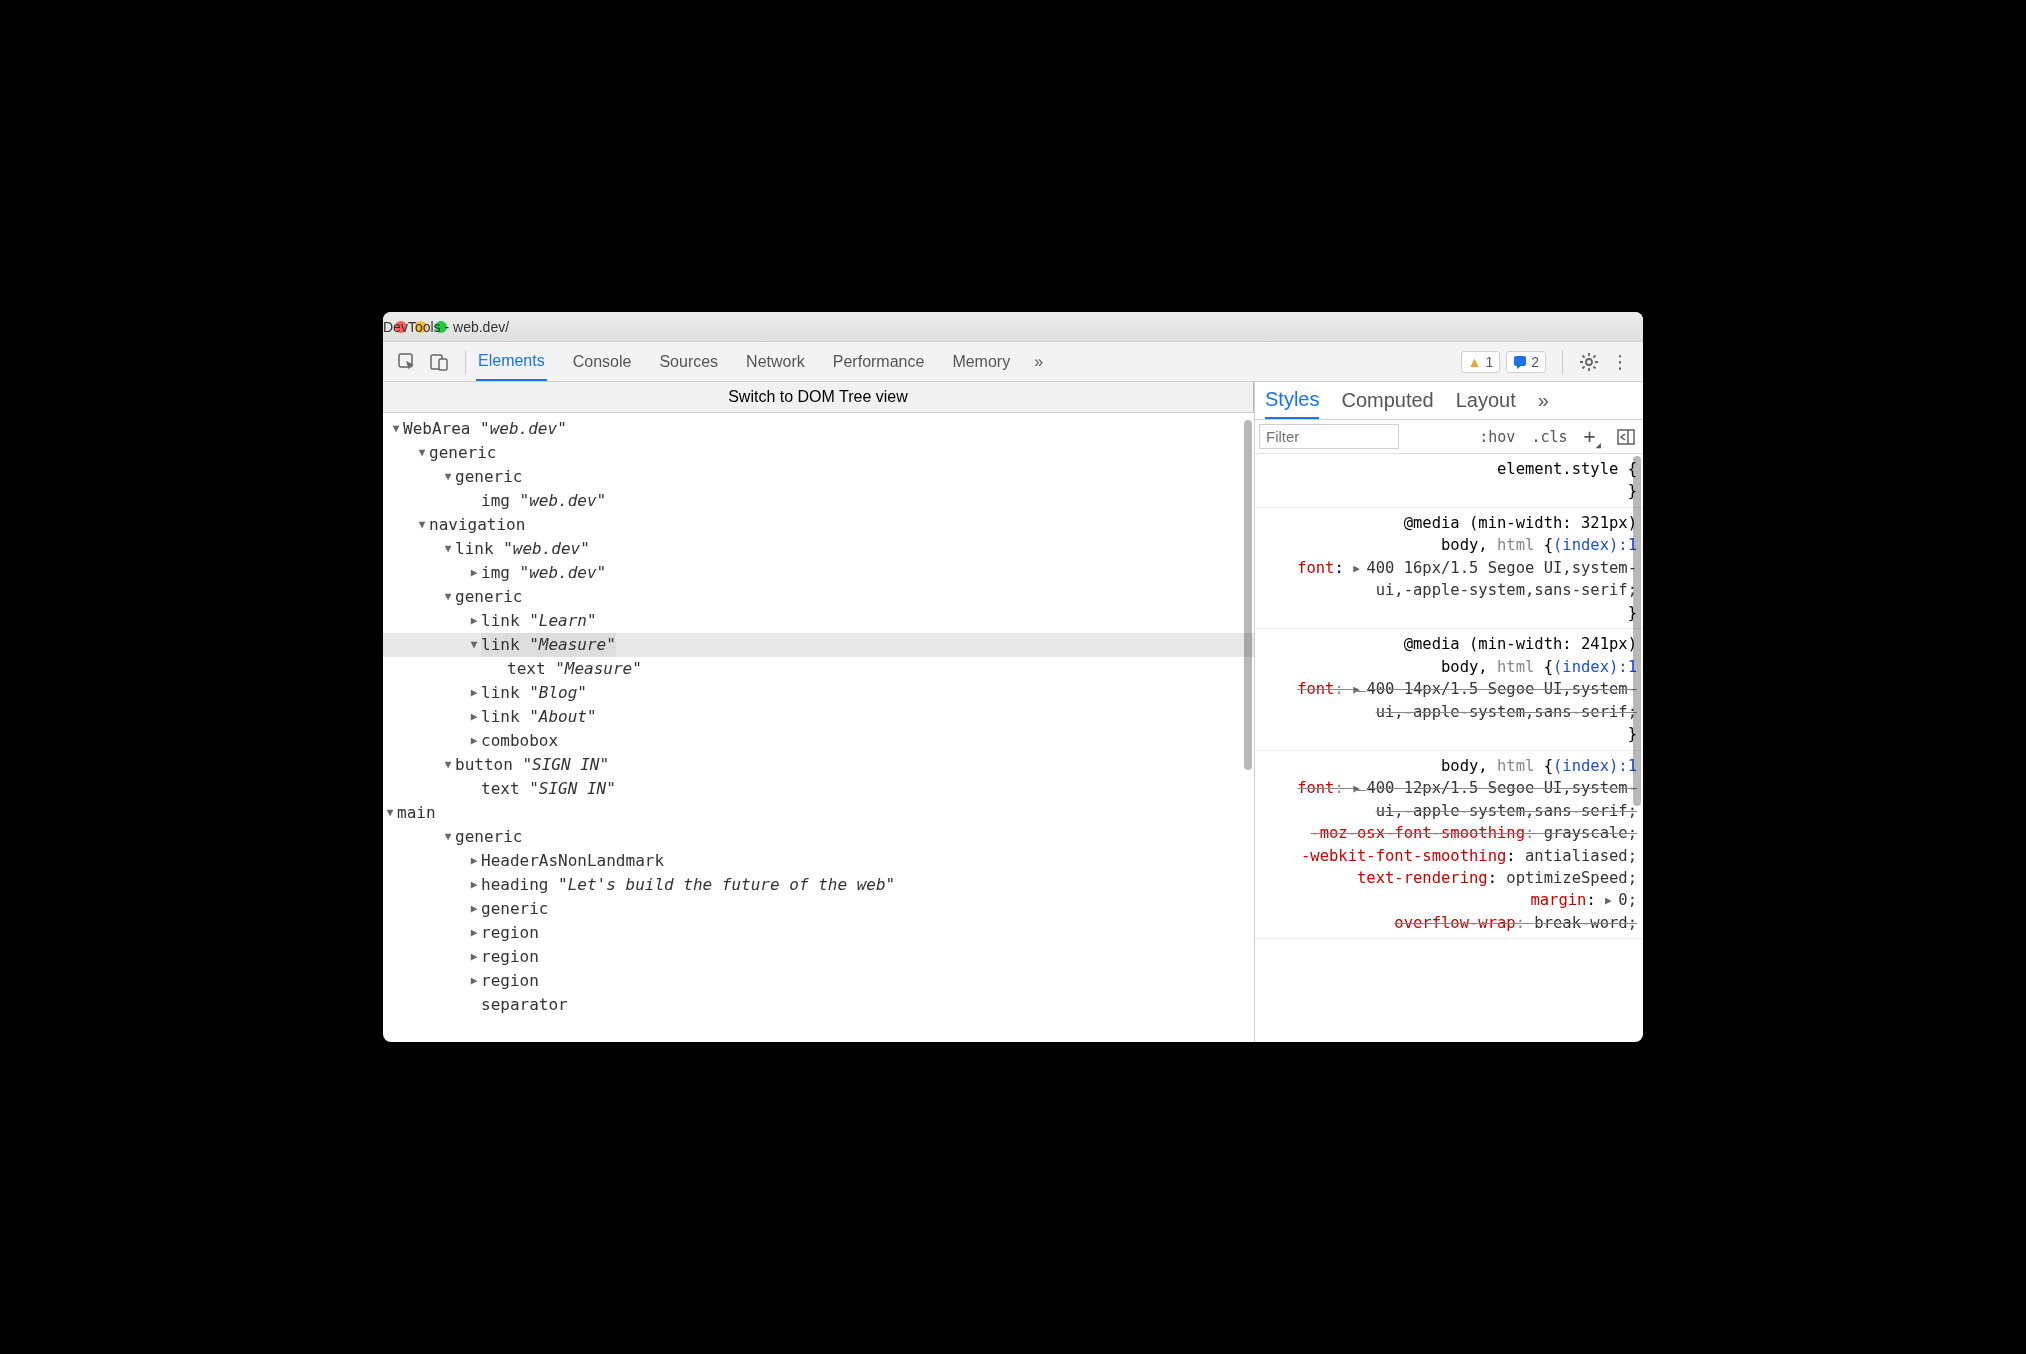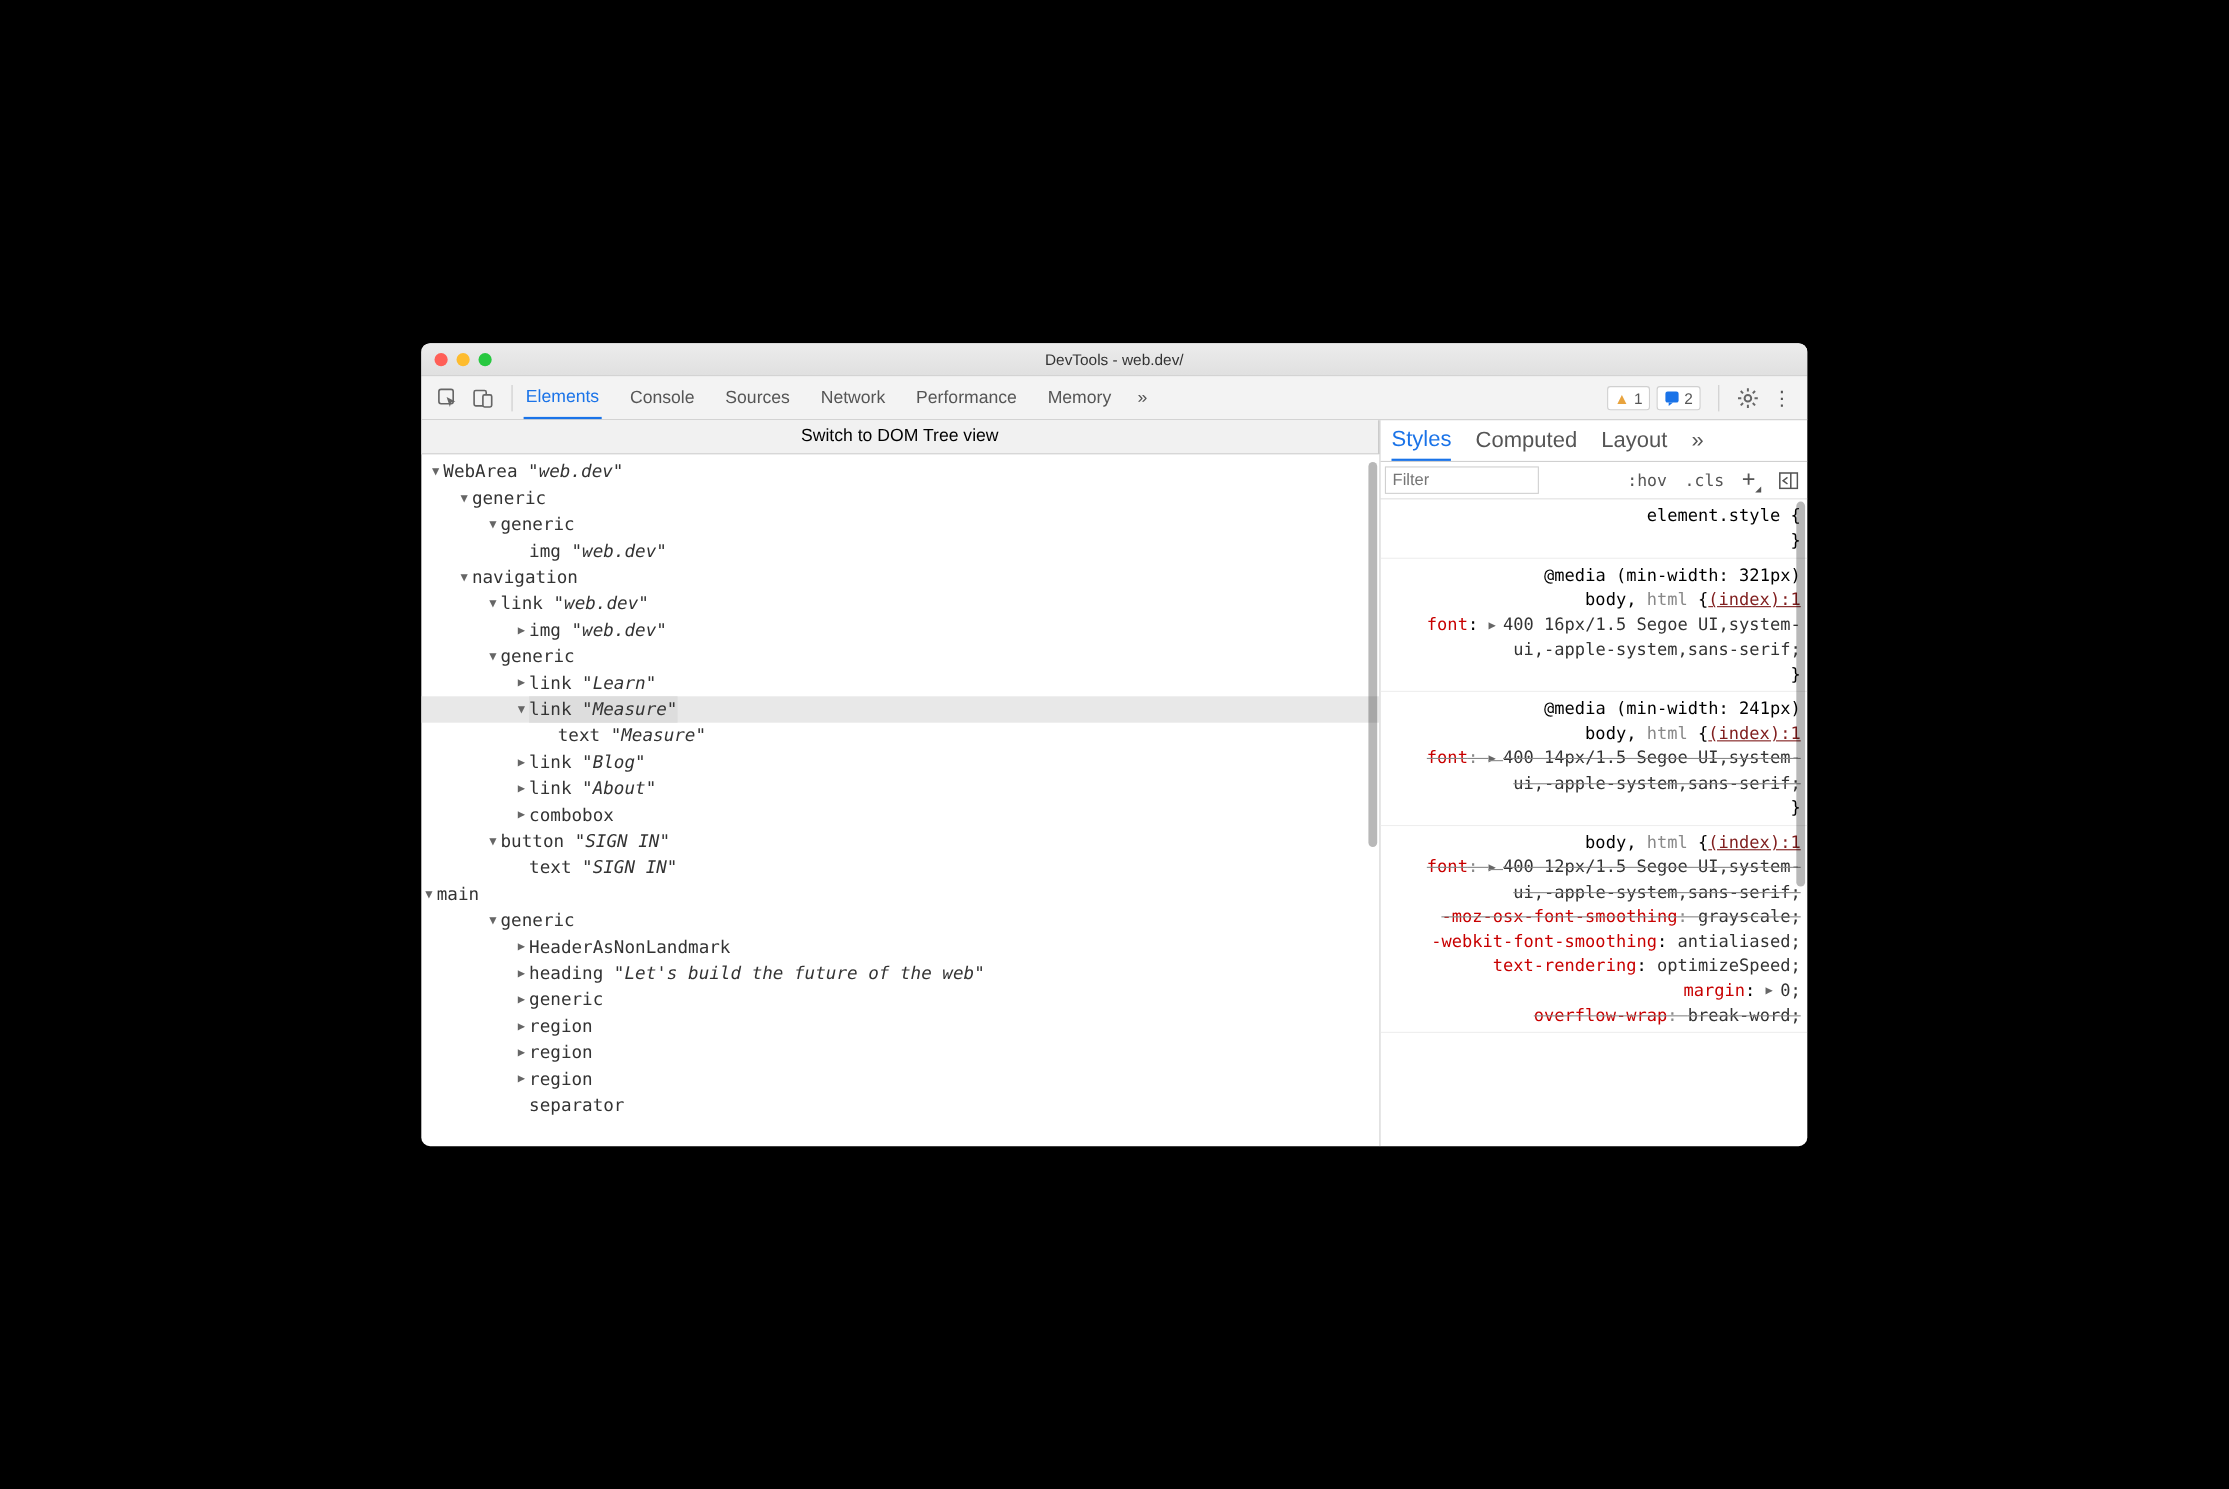--- a/index.html
+++ b/index.html
@@ -34,21 +34,21 @@
   }
   .traffic span {
     width: 12px; height: 12px; border-radius: 50%;
   }
   .tl-close { background: #ff5f57; }
   .tl-min { background: #febc2e; }
   .tl-max { background: #28c840; }
   .win-title {
     position: absolute;
     left: 0; right: 0;
-    text-align: center;
+    text-align: left;
     font-size: 14px;
     color: #333;
     pointer-events: none;
   }
   .toolbar {
     display: flex;
     align-items: center;
     height: 40px;
     border-bottom: 1px solid #d0d0d0;
     background: #f3f3f3;
@@ -194,21 +194,21 @@
     font-family: Menlo, Consolas, monospace;
     font-size: 15.5px;
     line-height: 1.45;
   }
   .rule {
     border-bottom: 1px solid #eee;
     padding: 4px 6px 4px 6px;
     text-align: right;
   }
   .sel .gray { color: #888; }
-  .src-link { float: right; text-decoration: underline; color: #7f1d1d; }
+  .src-link { float: right; color: #1d4ed8; }
   .prop { padding-left: 28px; text-indent: -10px; }
   .prop .pname { color: #c80000; }
   .prop .pval { color: #333; }
   .prop.strike { text-decoration: line-through; color: #888; }
   .prop.strike .pname { color: #c80000; }
   .disclose { color: #666; font-size: 11px; vertical-align: middle; }
   .left-scroll {
     position: absolute;
     right: 2px; top: 38px; width: 8px; height: 350px;
     background: rgba(0,0,0,0.28);

